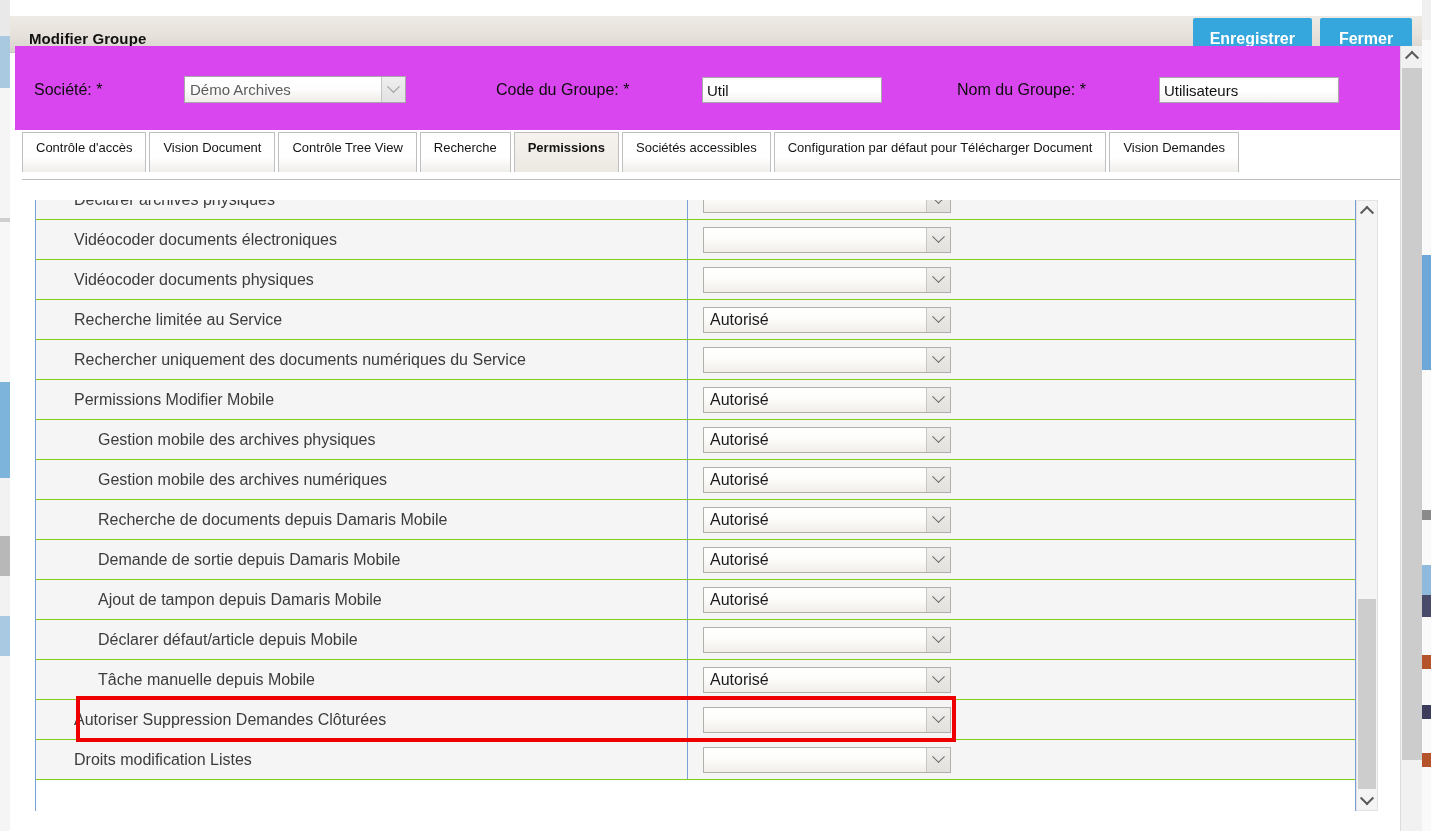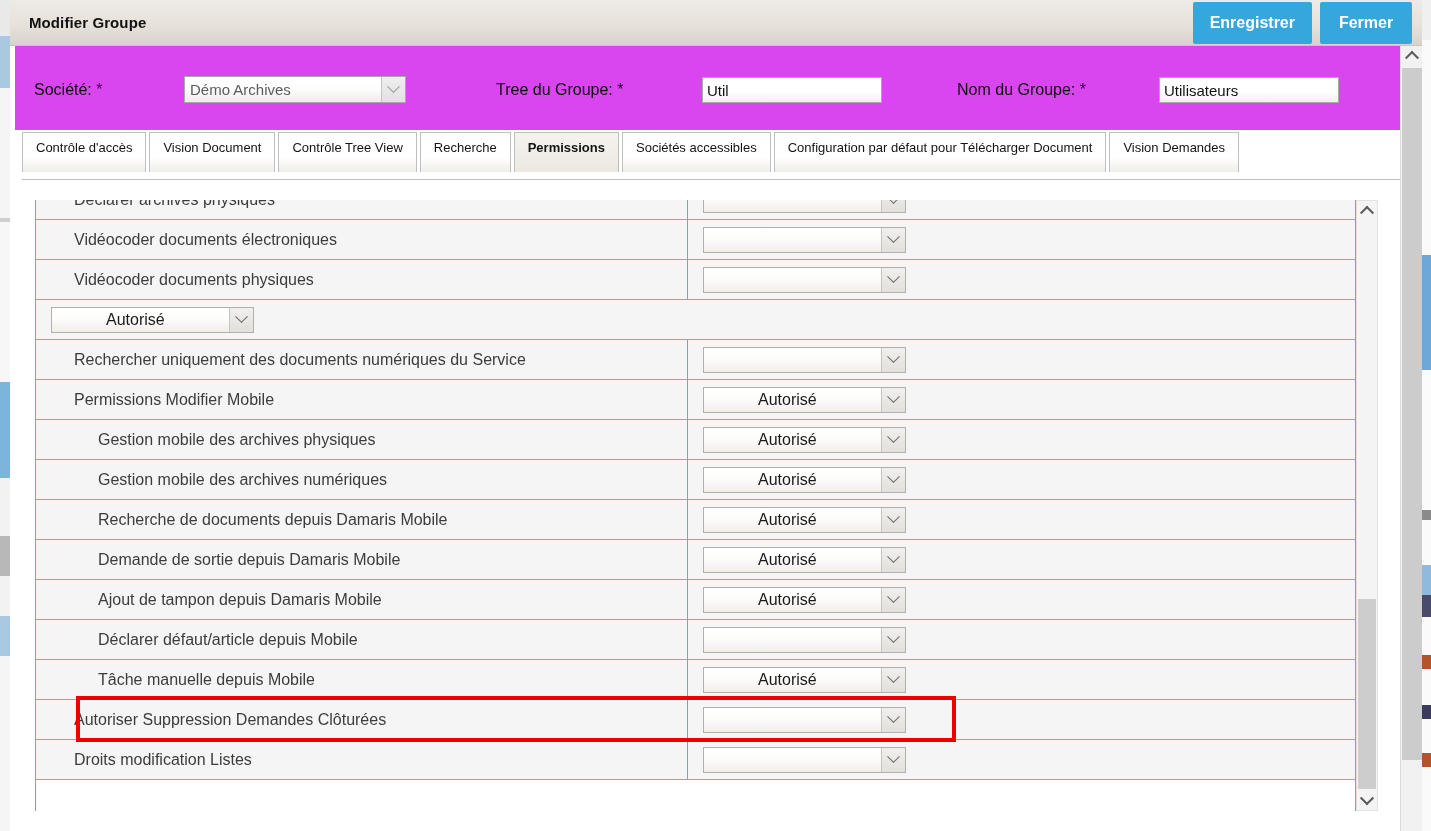--- a/index.html
+++ b/index.html
@@ -37,22 +37,22 @@
   .window {
     position: absolute;
     left: 10px; top: 0;
     width: 1412px; height: 831px;
     background: #ffffff;
     overflow: hidden;
   }
 
   
   .titlebar {
-    position: absolute; left: 0; top: 0;
-    width: 1412px; height: 46px;
+    position: absolute; left: 0; top: 16px;
+    width: 1412px; height: 37px;
     background: linear-gradient(to bottom, #eeeae5 0%, #e6e1da 55%, #d8d3cc 100%);
     border-bottom: 1px solid #c9c4bd;
   }
   .titlebar .title {
     position: absolute; left: 19px; top: 14px;
     font-size: 15px; font-weight: bold; color: #111111;
     letter-spacing: 0.1px;
   }
   .titlebar .btns {
     position: absolute; right: 10px; top: 2px;
@@ -182,26 +182,25 @@
     white-space: nowrap;
   }
   .gcell-label.indent { padding-left: 62px; }
   .gcell-ctl {
     flex: 1; height: 100%;
     display: flex; align-items: center;
     padding-left: 15px;
   }
   .gsel {
     position: relative;
-    width: 203px; height: 26px;
+    width: 248px; height: 26px;
     border: 1px solid #b3b0aa;
     background: linear-gradient(to bottom, #ffffff 0%, #fdfdfc 45%, #f1eee9 100%);
     display: flex; align-items: stretch;
     cursor: pointer;
-    padding-left: 48px;
   }
   .gsel .val {
     flex: 1;
     display: flex; align-items: center;
     padding-left: 6px;
     font-size: 16px; color: #1a1a1a;
     white-space: nowrap; overflow: hidden;
   }
   .gsel .arrow {
     width: 24px;
@@ -318,21 +317,21 @@
     <div class="formrow">
 
       <div class="fld-label" style="left:19px;top:35px;">Société: *</div>
       <div class="selwrap" style="left:169px;top:30px;width:222px;">
         <div class="val">Démo Archives</div>
         <div class="arrow">
             <span class="chev"></span>
           </div>
       </div>
 
-      <div class="fld-label" style="left:481px;top:35px;">Tree du Groupe: *</div>
+      <div class="fld-label" style="left:481px;top:35px;">Code du Groupe: *</div>
       <input class="txtinput" style="left: 687px; top: 31px; width: 180px;" value="Util">
 
       <div class="fld-label" style="left:942px;top:35px;">Nom du Groupe: *</div>
       <input class="txtinput" style="left: 1144px; top: 31px; width: 180px;" value="Utilisateurs">
     </div>
 
     <div class="tabstrip" id="tabstrip"><div class="tab"><span>Contrôle d'accès</span></div><div class="tab"><span>Vision Document</span></div><div class="tab"><span>Contrôle Tree View</span></div><div class="tab"><span>Recherche</span></div><div class="tab active"><span>Permissions</span></div><div class="tab"><span>Sociétés accessibles</span></div><div class="tab"><span>Configuration par défaut pour Télécharger Document</span></div><div class="tab"><span>Vision Demandes</span></div></div>
 
     <div class="gridarea">
       <div class="gridclip">
@@ -364,20 +363,21 @@
               <div class="gcell-ctl">
                 <div class="gsel">
                   <div class="val"></div>
                   <div class="arrow">
                     <span class="chev dark"></span>
                   </div>
                 </div>
               </div>
             </div>
             <div class="grow">
+              <div class="gcell-label">Recherche limitée au Service</div>
               <div class="gcell-ctl">
                 <div class="gsel">
                   <div class="val">Autorisé</div>
                   <div class="arrow">
                     <span class="chev dark"></span>
                   </div>
                 </div>
               </div>
             </div>
             <div class="grow">

